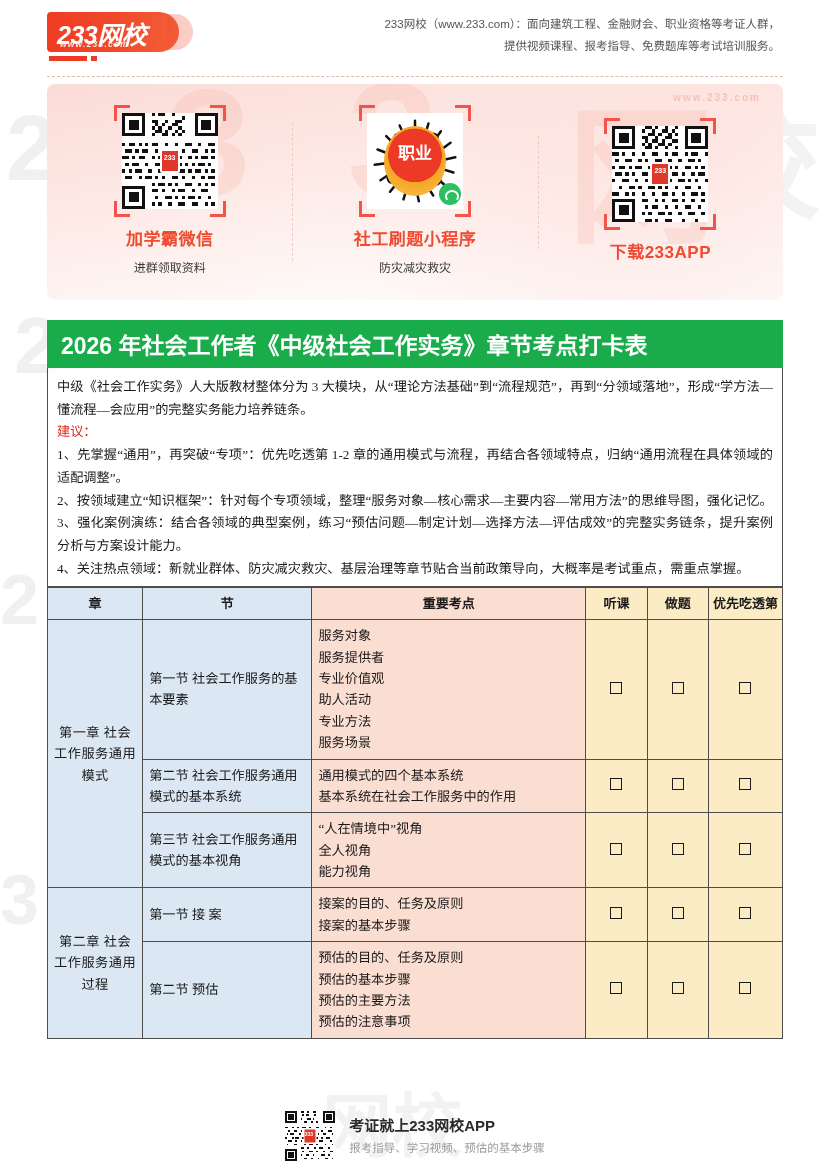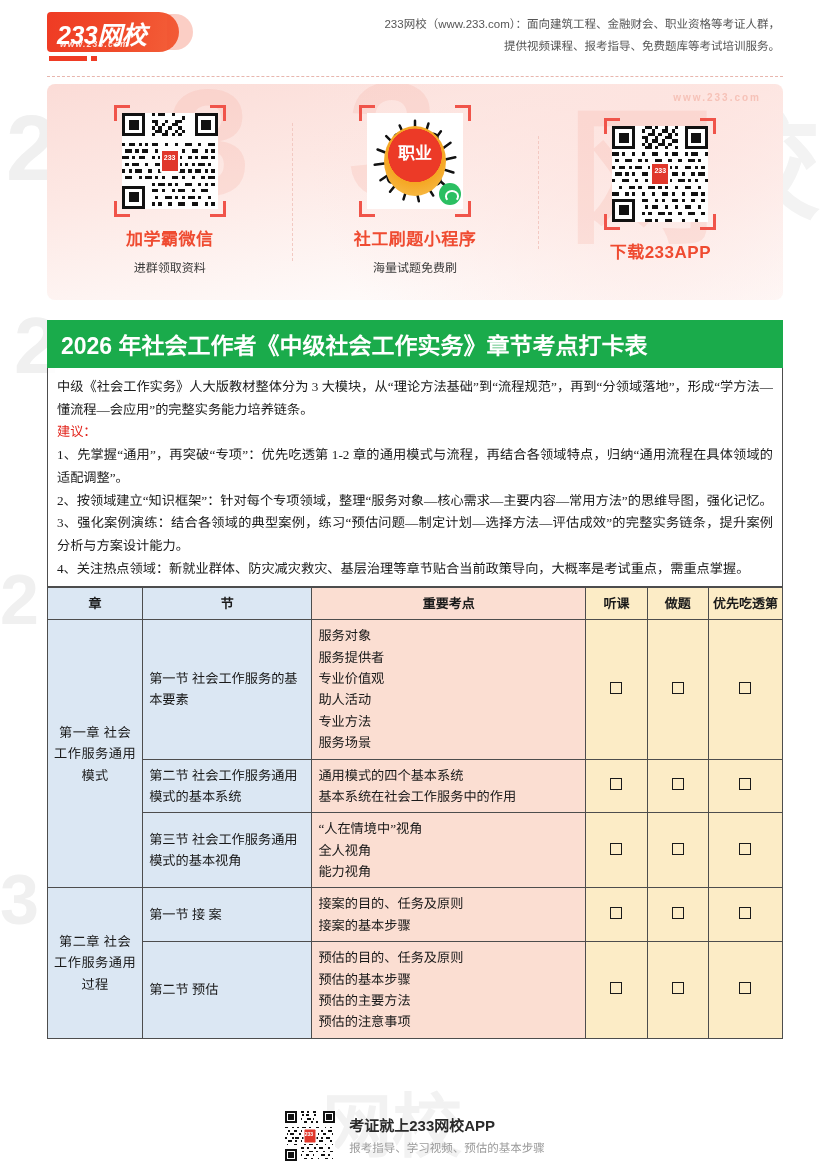--- a/index.html
+++ b/index.html
@@ -628,21 +628,21 @@
               <circle cx="33" cy="26" r="4.5"></circle>
               <circle cx="69" cy="26" r="4.5"></circle>
               <circle cx="26" cy="68" r="4.5"></circle>
               <circle cx="72" cy="70" r="4.5"></circle>
             </g>
           </svg>
           <div class="sun-qr">职业</div>
           <div class="mini-prog"></div>
         </div>
         <div class="qr-title">社工刷题小程序</div>
-        <div class="qr-sub">海量试题免费刷</div>
+        <div class="qr-sub">防灾减灾救灾</div>
       </div>
 
       <div class="qr-col">
         <div class="qr-frame">
           <span class="corner c-tl"></span>
           <span class="corner c-tr"></span>
           <span class="corner c-bl"></span>
           <span class="corner c-br"></span>
           <svg class="qr-img" viewBox="0 0 29 29" shape-rendering="crispEdges">
             <rect width="29" height="29" fill="#fff"></rect>

